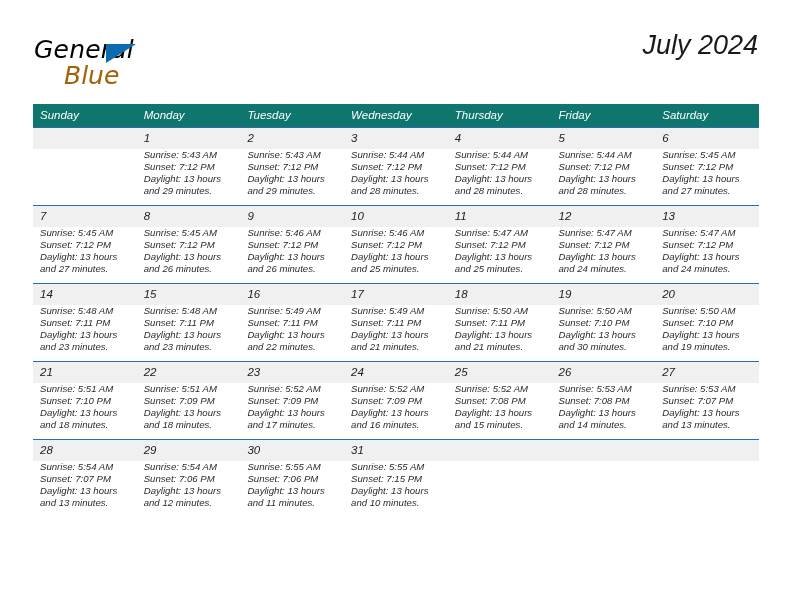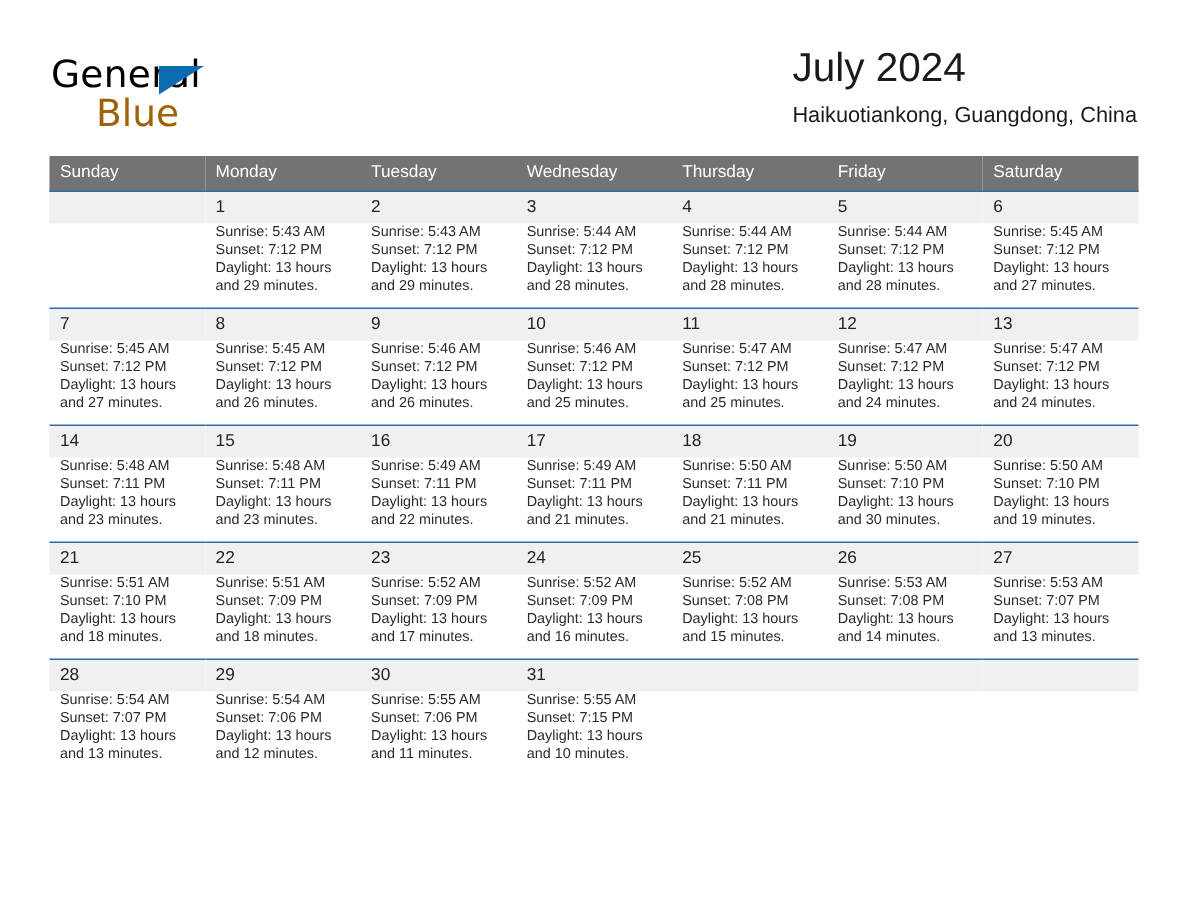--- a/index.html
+++ b/index.html
@@ -12,20 +12,21 @@
     height: 612px;
     font-family: "Liberation Sans", sans-serif;
     color: #000000;
     overflow: hidden;
   }
   .page {
     position: relative;
     width: 792px;
     height: 612px;
     box-sizing: border-box;
+    font-style: italic;
   }
 
   
   .header {
     position: absolute;
     left: 34px;
     top: 28px;
     right: 34px;
     height: 68px;
   }
@@ -89,21 +90,21 @@
   
   .calendar {
     position: absolute;
     left: 33px;
     top: 104px;
     width: 726px;
     border-collapse: collapse;
     table-layout: fixed;
   }
   .calendar th {
-    background: #737373;
+    background: #0f766e;
     color: #ffffff;
     font-size: 11.5px;
     font-weight: normal;
     text-align: left;
     padding: 5px 0 5px 7px;
     height: 11px;
     line-height: 13px;
   }
   .calendar td {
     vertical-align: top;
@@ -147,21 +148,20 @@
   <div class="header">
 
     <div class="brand">
       <span class="brand-general">General</span>
       <span class="brand-tri"></span>
       <span class="brand-blue">Blue</span>
     </div>
 
     <div class="titles">
       <div class="cal-title">July 2024</div>
-      <div class="cal-subtitle">Haikuotiankong, Guangdong, China</div>
     </div>
 
   </div>
 
   <table class="calendar">
     <thead>
       <tr>
         <th>Sunday</th>
         <th>Monday</th>
         <th>Tuesday</th>

